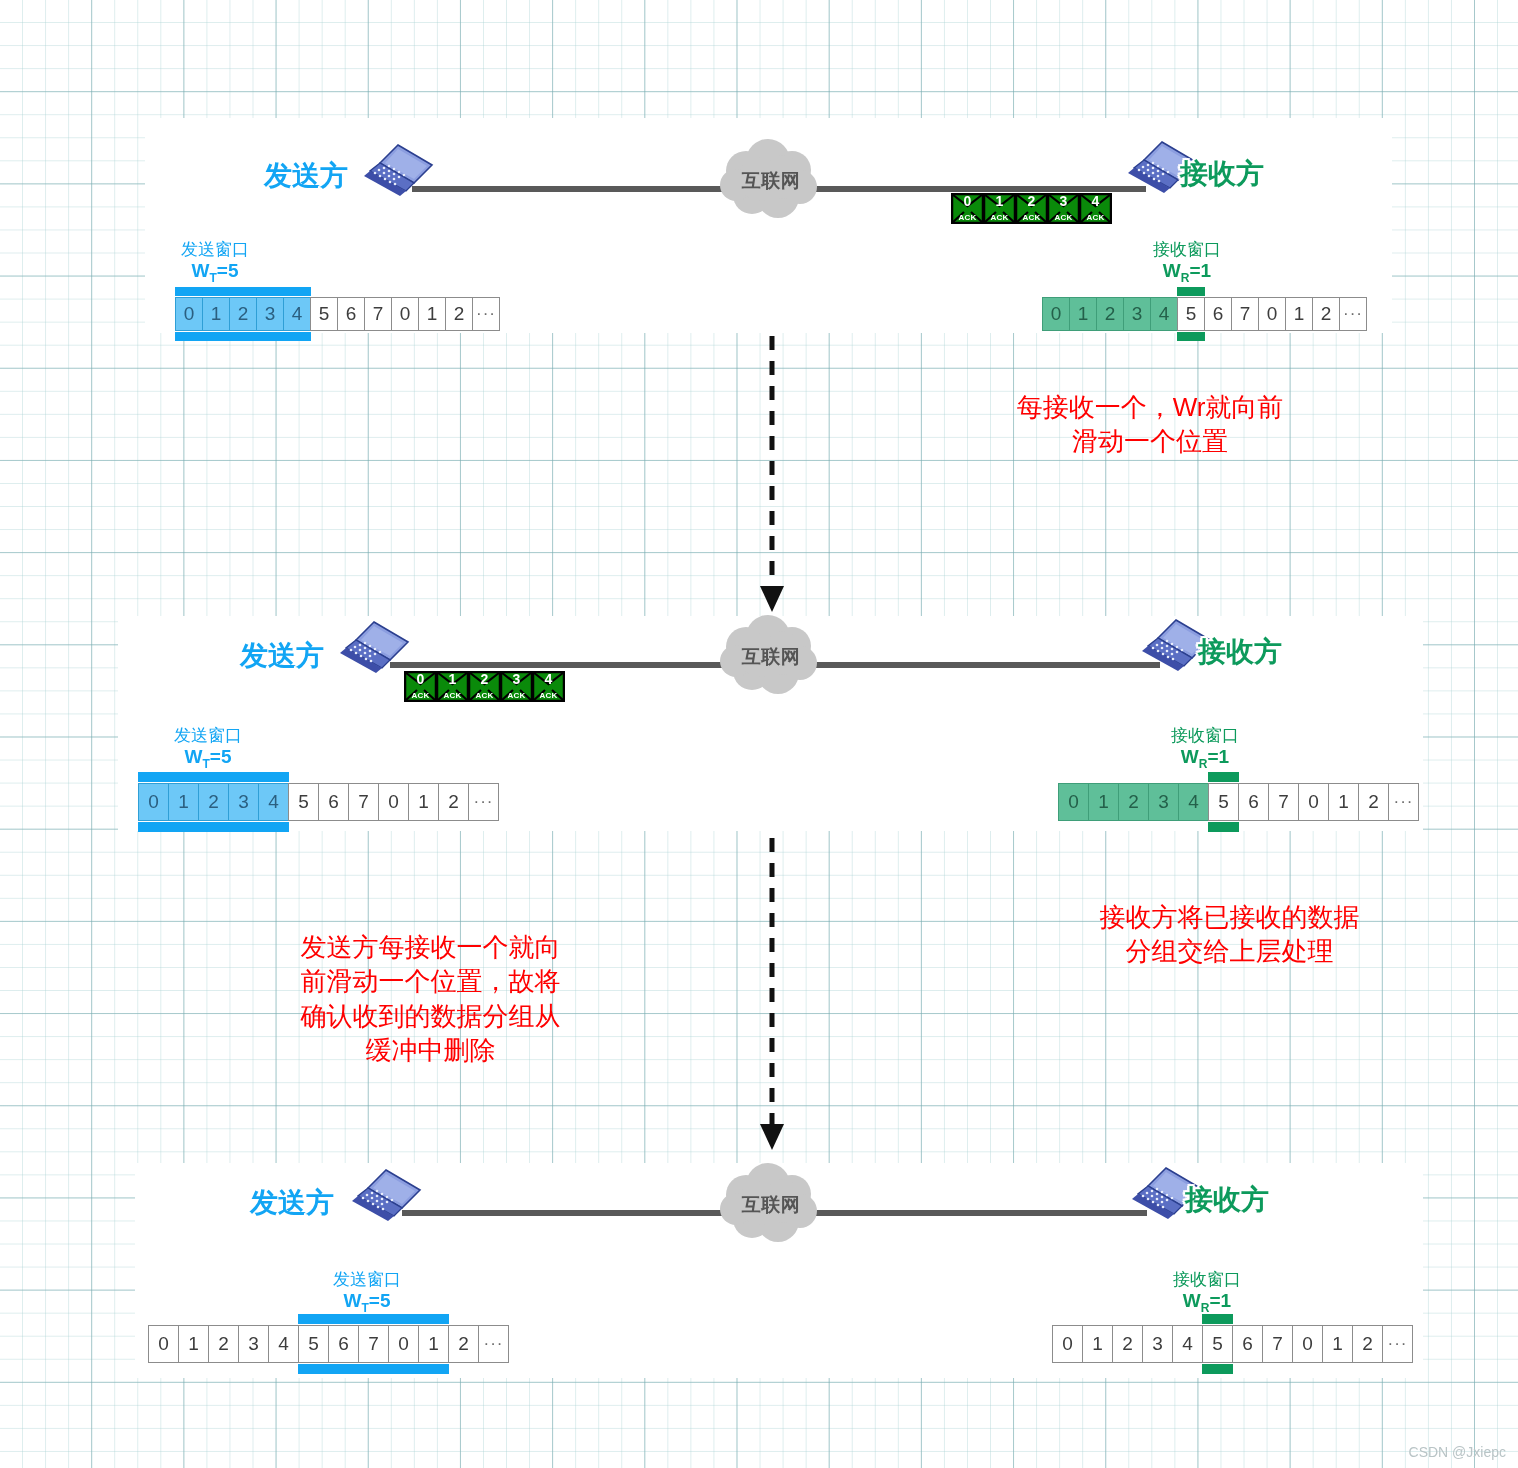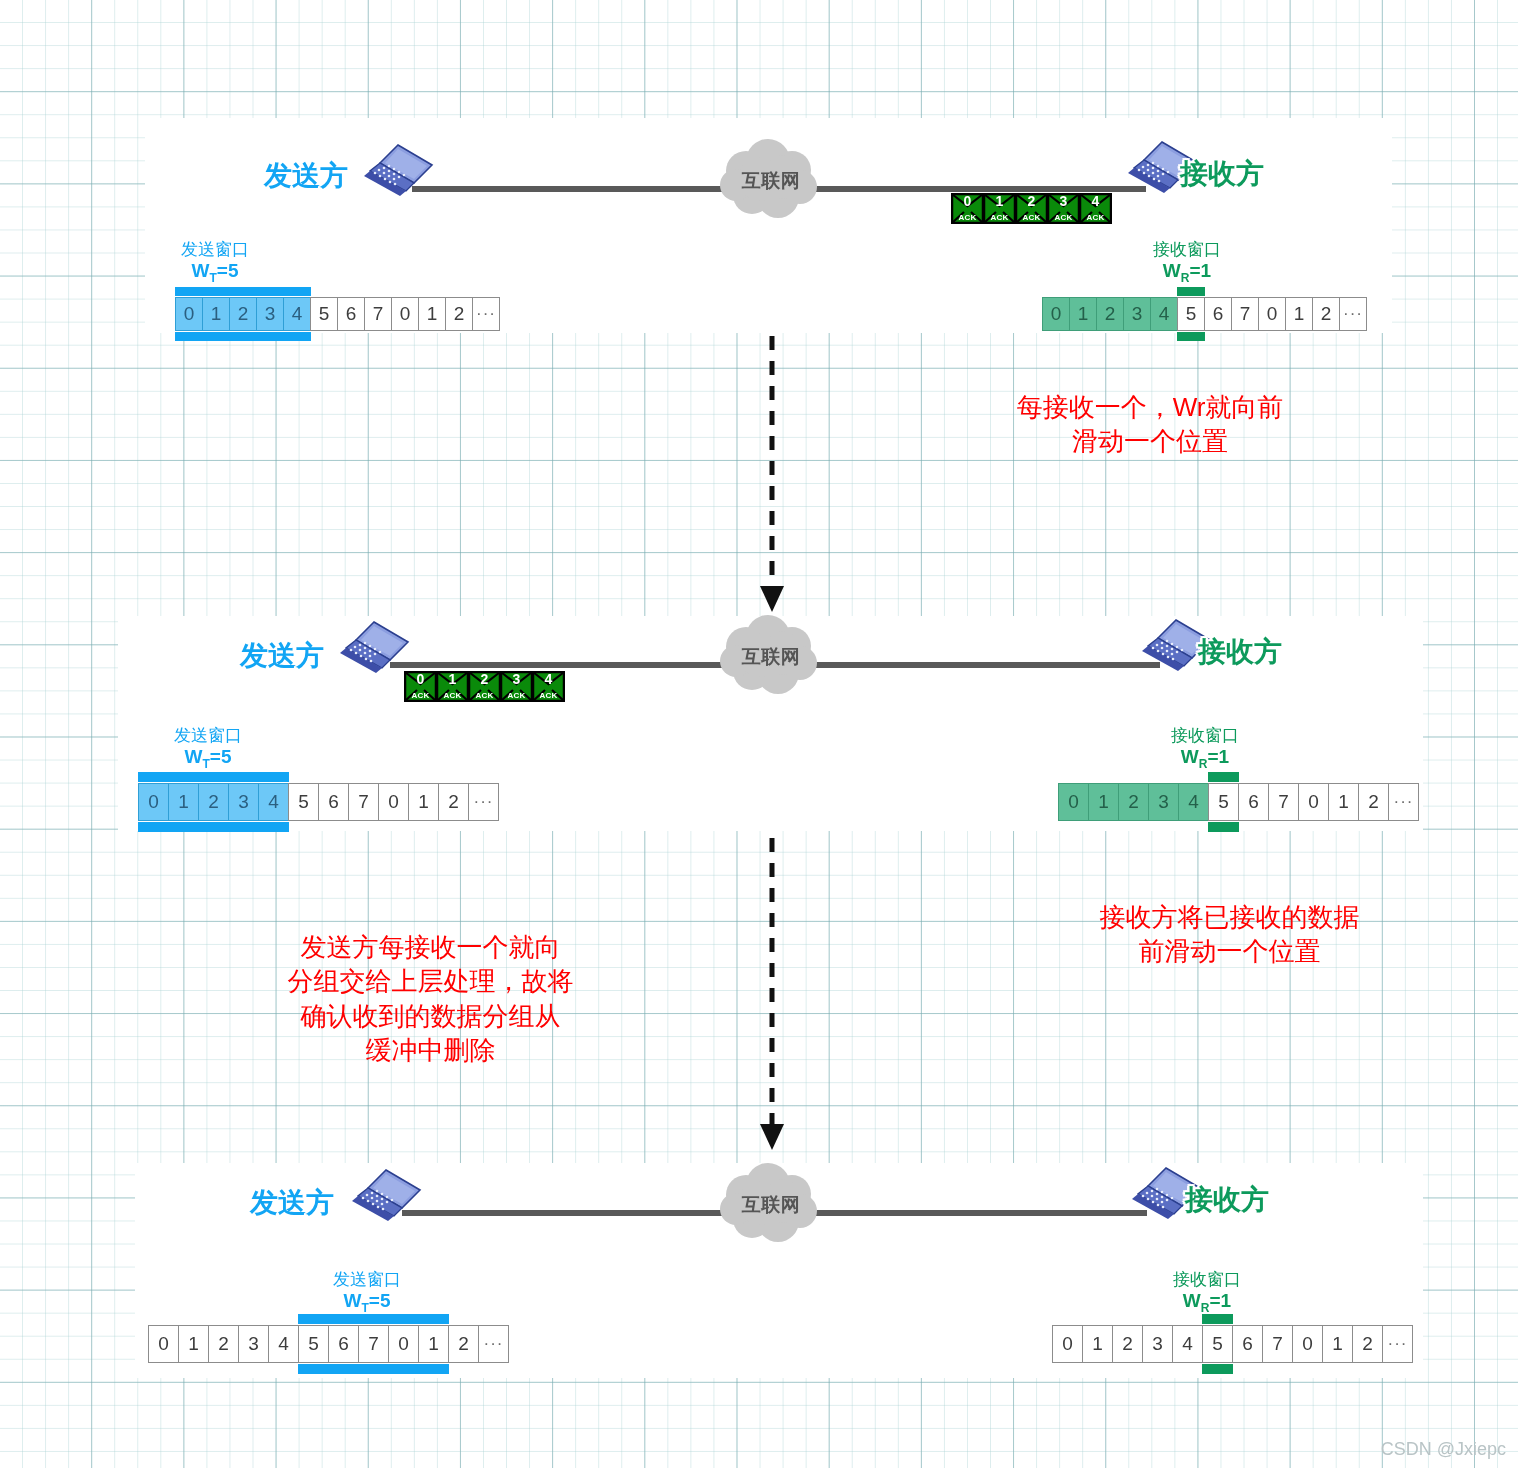--- a/index.html
+++ b/index.html
@@ -86,21 +86,21 @@
   .note{
     position:absolute;color:#ff0000;font-size:26px;line-height:1.32;
     text-align:center;white-space:pre-line;font-weight:400;
   }
 
   
   .conn{position:absolute;}
 
   
   .watermark{
-    position:absolute;right:12px;bottom:8px;color:#b9c4c6;font-size:18px;text-align:center;
+    position:absolute;right:12px;bottom:8px;color:#b9c4c6;font-size:14px;text-align:center;
   }
 </style>
 </head>
 <body>
 
 <div class="panel" style="left:145px;top:118px;width:1247px;height:215px;"></div>
 
 <div class="ep-label ep-send" style="left:264px;top:157px;">发送方</div>
 <div class="laptop" style="left:360px;top:143px;">
   <svg viewBox="0 0 78 62">
@@ -436,26 +436,26 @@
     <div class="cell" style="width: 31px; height: 38px;">2</div>
     <div class="cell dots" style="width: 31px; height: 38px;">···</div>
   </div>
 
 <svg class="conn" style="left:752px;top:838px;" width="40" height="320">
   <line x1="20" y1="0" x2="20" y2="288" stroke="#111" stroke-width="5" stroke-dasharray="14 11"></line>
   <polygon points="8,286 32,286 20,312" fill="#111"></polygon>
 </svg>
 
 <div class="note" style="left:258px;top:930px;width:345px;">发送方每接收一个就向
-分组交给上层处理，故将
+前滑动一个位置，故将
 确认收到的数据分组从
 缓冲中删除</div>
 
 <div class="note" style="left:1057px;top:900px;width:345px;">接收方将已接收的数据
-前滑动一个位置</div>
+分组交给上层处理</div>
 
 <div class="panel" style="left:135px;top:1163px;width:1288px;height:215px;"></div>
 
 <div class="ep-label ep-send" style="left:250px;top:1184px;">发送方</div>
 <div class="laptop" style="left:348px;top:1168px;">
   <svg viewBox="0 0 78 62">
     <polygon points="38,2 72,22 54,40 20,20" fill="#8c9ee0" stroke="#2b3f8f" stroke-width="1.6"></polygon>
     <polygon points="38,6 67,23 54,36 25,20" fill="#9fb0e8"></polygon>
     <polygon points="20,20 54,40 46,48 10,28" fill="#5b6fc4" stroke="#2b3f8f" stroke-width="1.4"></polygon>
     <polygon points="10,28 46,48 40,53 4,33" fill="#3d4ea8"></polygon>

